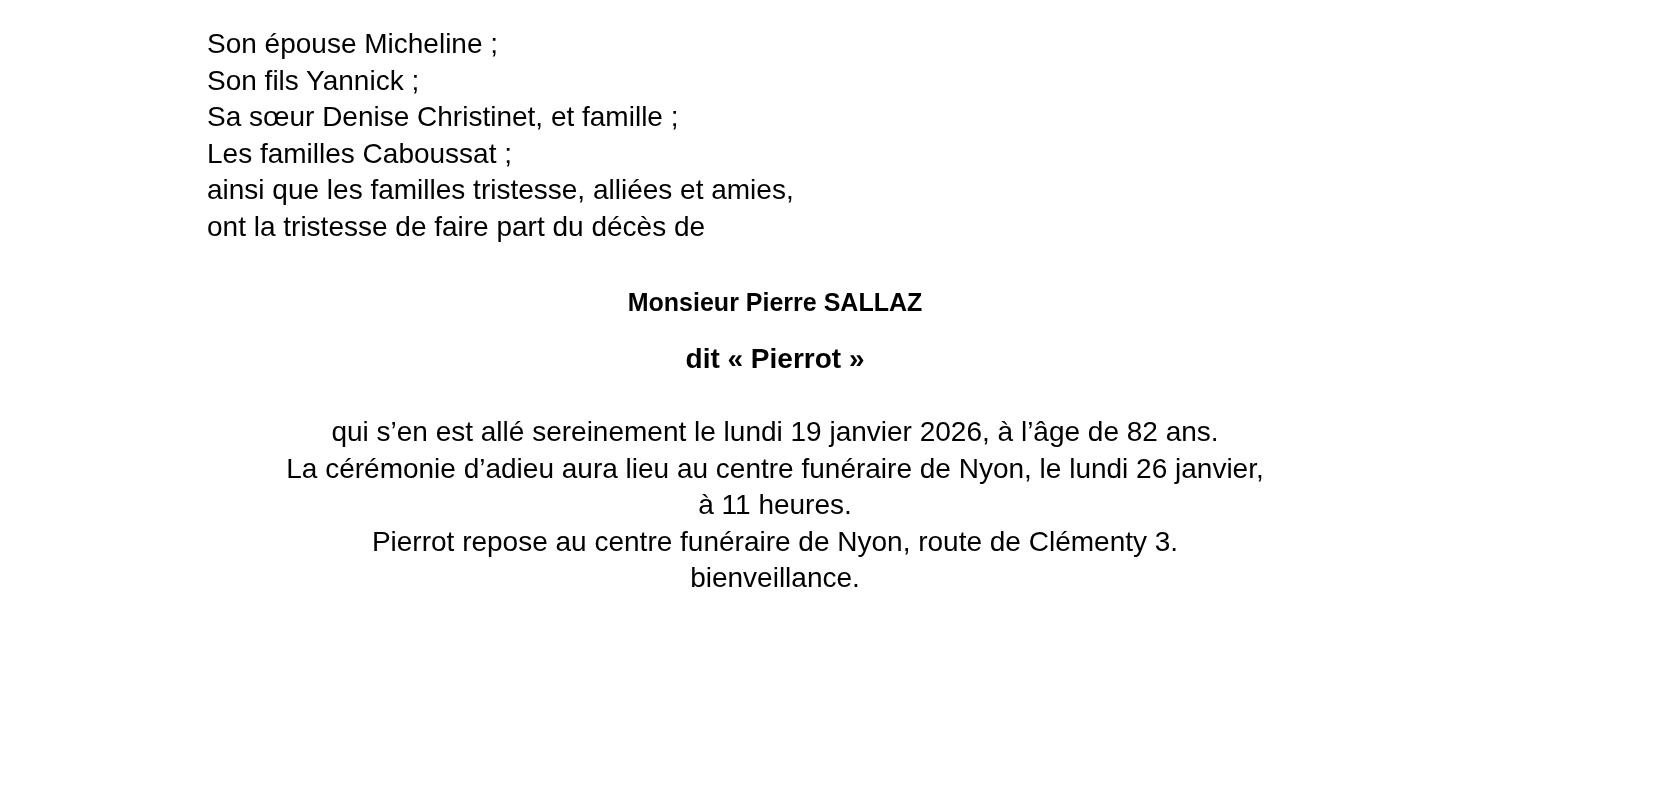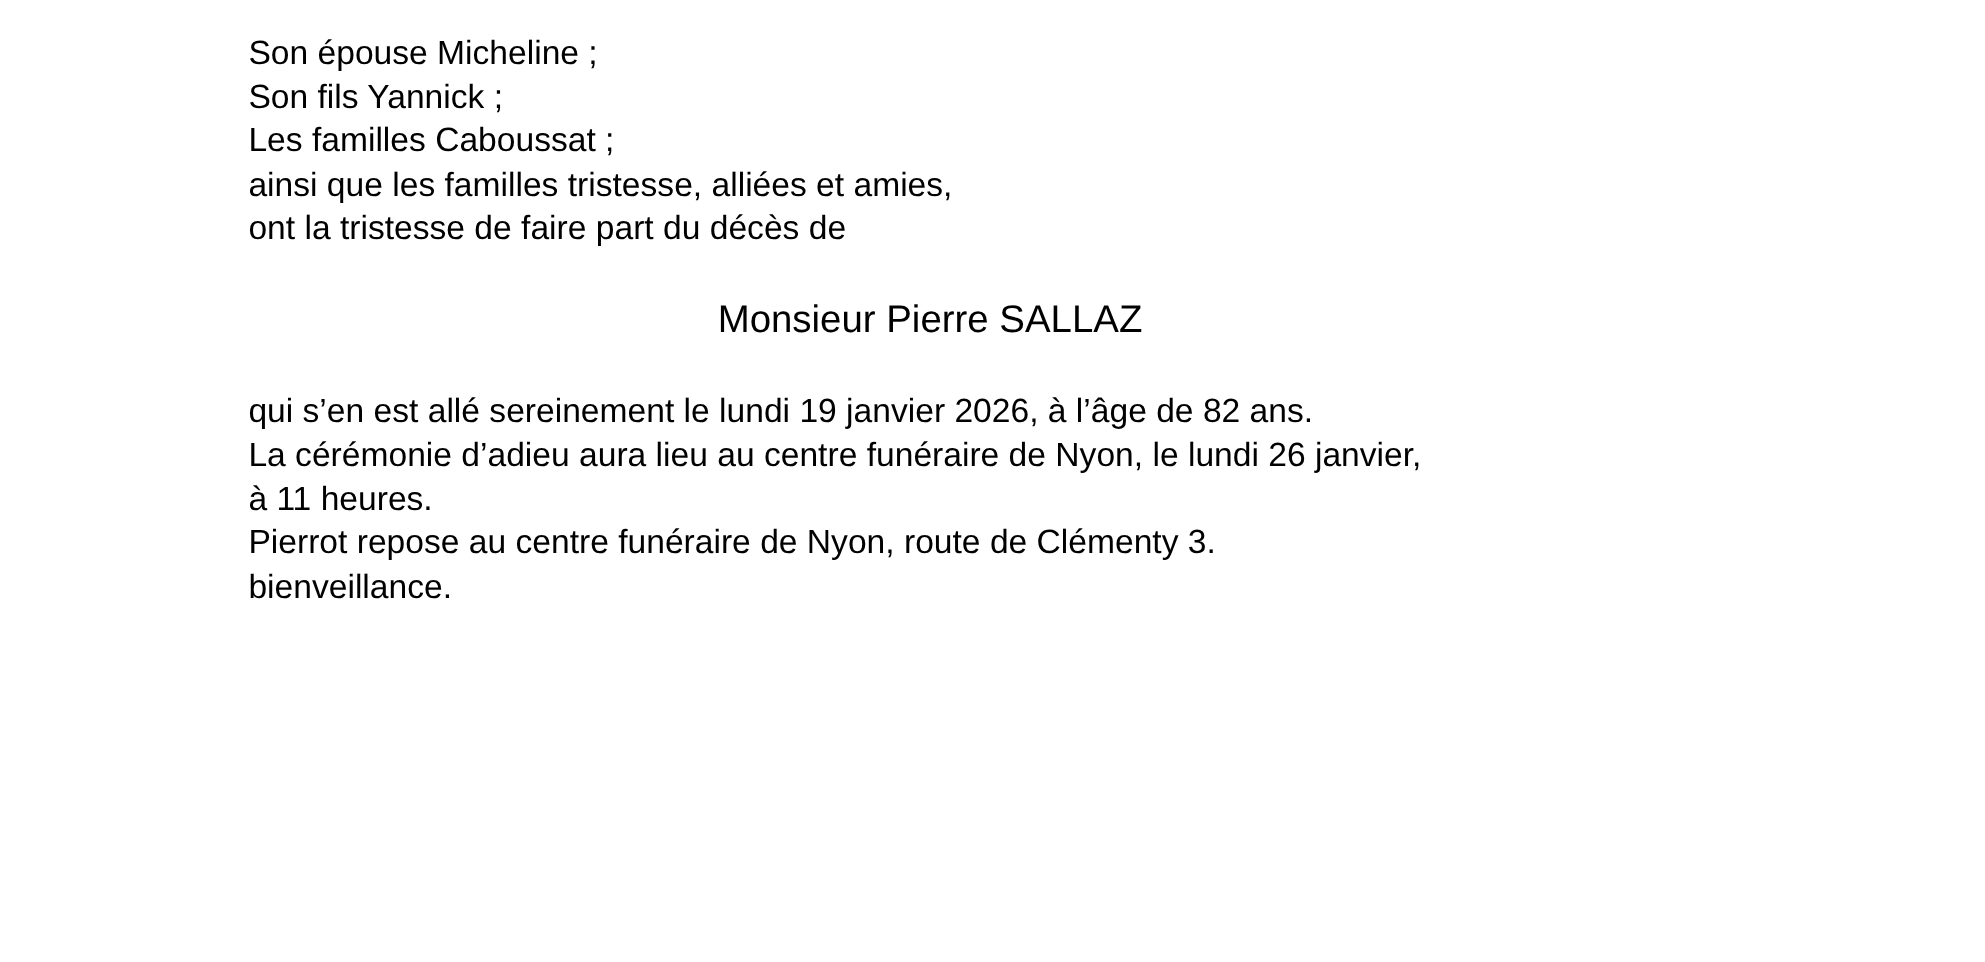--- a/index.html
+++ b/index.html
@@ -28,51 +28,54 @@
   .body-block .line {
     font-size: 28px;
     line-height: 36.5px;
     white-space: nowrap;
   }
   .title-block {
     margin-top: 35px;
     text-align: center;
   }
   .deceased-name {
-    font-size: 32px;
-    font-weight: normal;
+    font-size: 25px;
+    font-weight: bold;
     line-height: 44px;
     margin: 16px;
   }
   .nickname {
     font-size: 28px;
     font-weight: bold;
     line-height: 37px;
     margin: 0;
   }
   .body-block {
     margin-top: 37px;
+    text-align: center;
   }
 </style>
 </head>
 <body>
 
 <div class="document">
   <div class="text-column">
 
     <div class="intro-block">
       <div class="line">Son épouse Micheline ;</div>
       <div class="line">Son fils Yannick ;</div>
+      <div class="line">Sa sœur Denise Christinet, et famille ;</div>
       <div class="line">Les familles Caboussat ;</div>
       <div class="line">ainsi que les familles tristesse, alliées et amies,</div>
       <div class="line">ont la tristesse de faire part du décès de</div>
     </div>
 
     <div class="title-block">
       <div class="deceased-name">Monsieur Pierre SALLAZ</div>
+      <div class="nickname">dit « Pierrot »</div>
     </div>
 
     <div class="body-block">
       <div class="line">qui s’en est allé sereinement le lundi 19 janvier 2026, à l’âge de 82 ans.</div>
       <div class="line">La cérémonie d’adieu aura lieu au centre funéraire de Nyon, le lundi 26 janvier,</div>
       <div class="line">à 11 heures.</div>
       <div class="line">Pierrot repose au centre funéraire de Nyon, route de Clémenty 3.</div>
       <div class="line">bienveillance.</div>
     </div>
 

